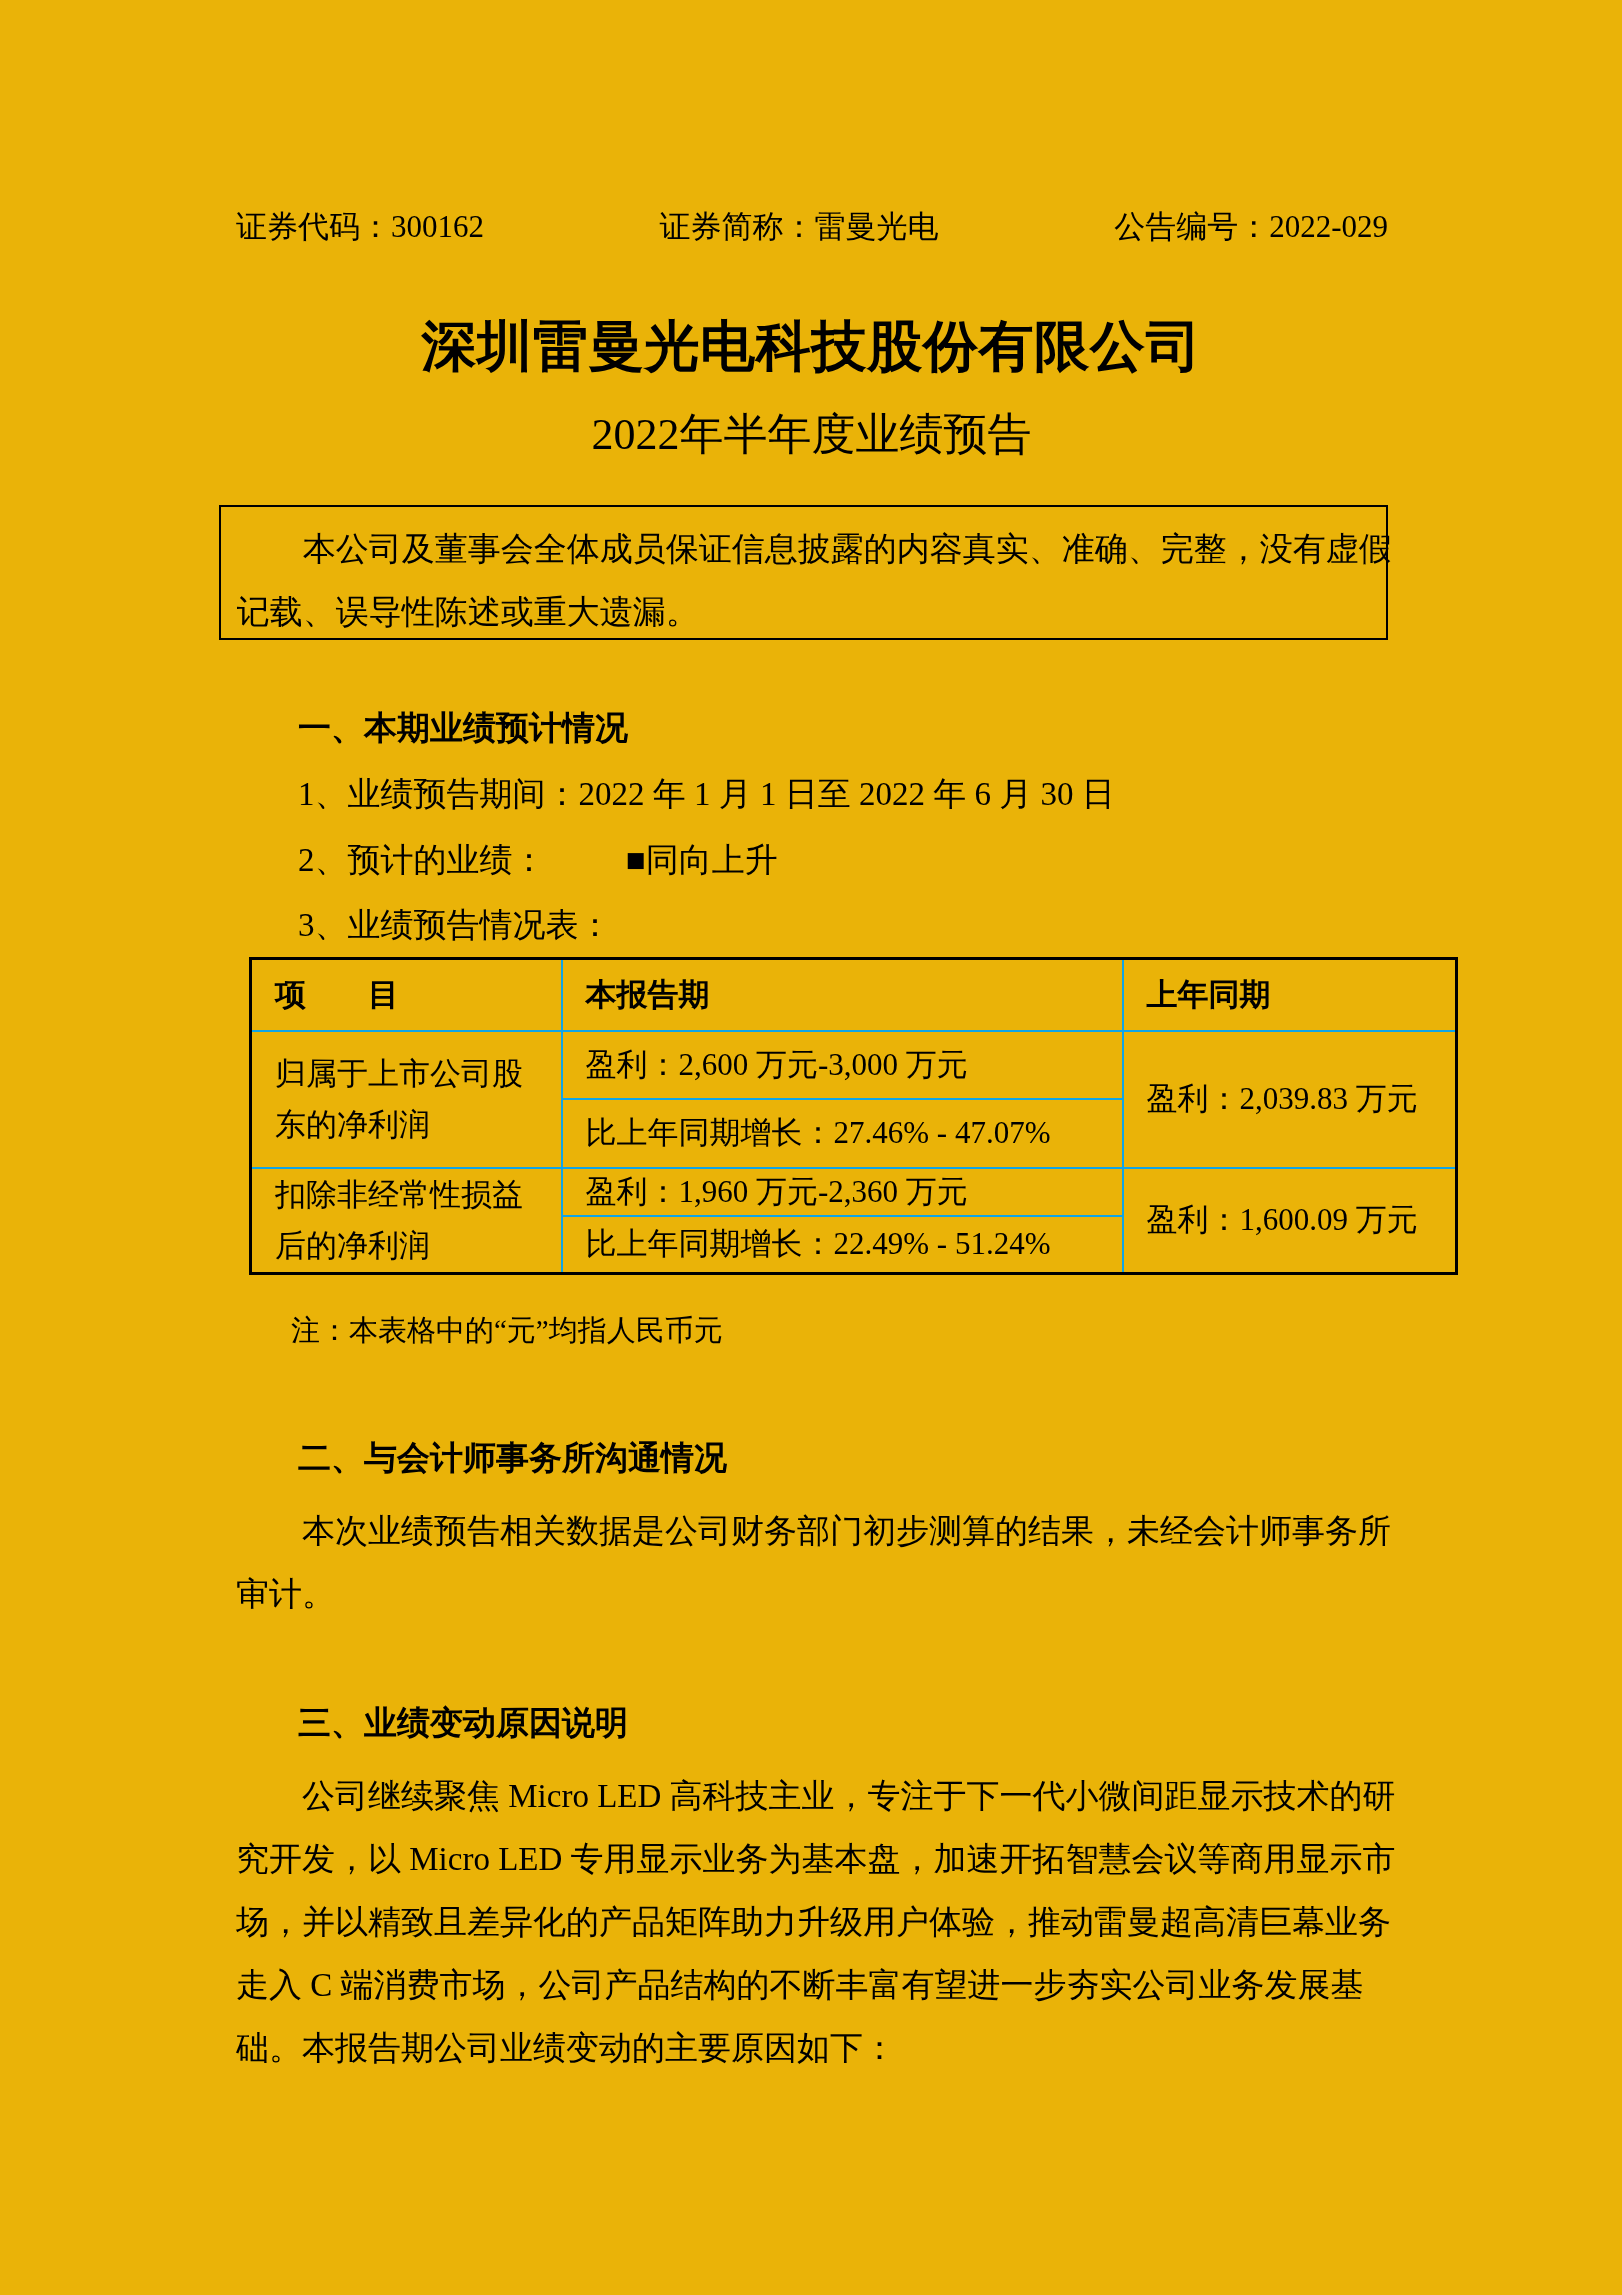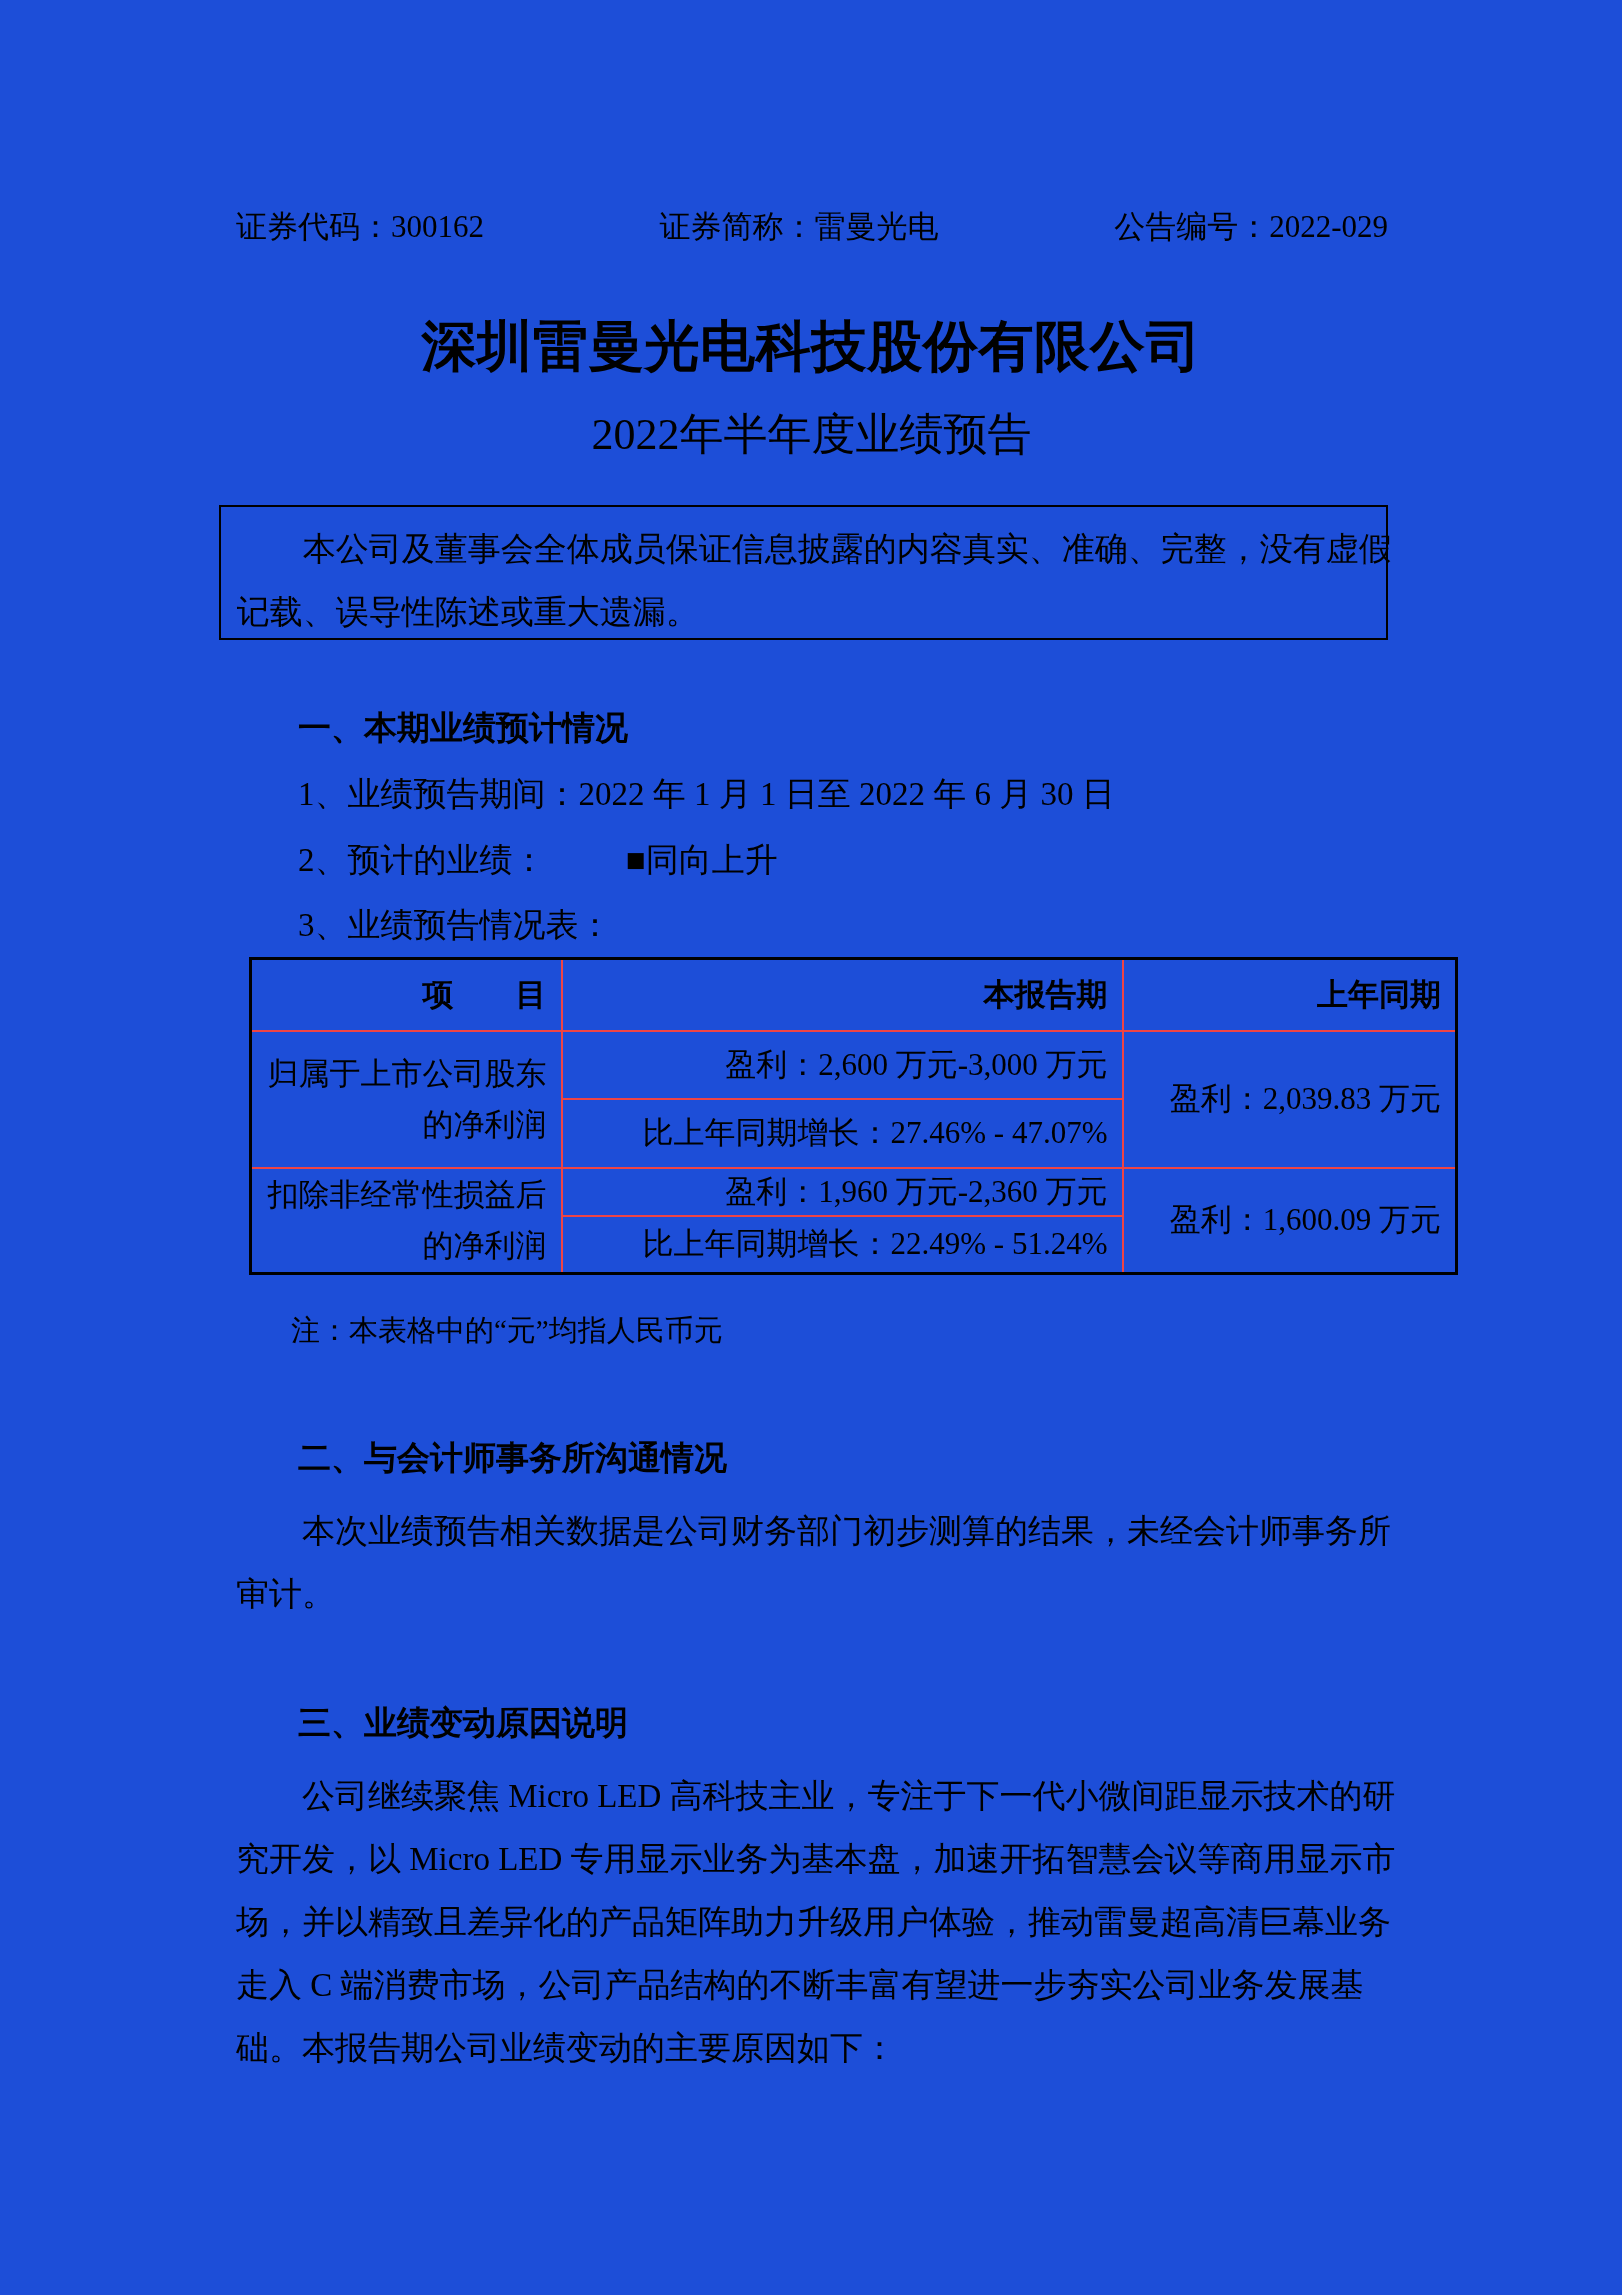--- a/index.html
+++ b/index.html
@@ -1,17 +1,17 @@
 <!DOCTYPE html>
 <html style="font-size:10.5px"><head>
 <meta charset="utf-8">
 <style>
   html,body { margin:0; padding:0; background:#ffffff; }
   .page {
-    position:relative; width:1623px; height:2295px; background:#1d4ed8;
+    position:relative; width:1623px; height:2295px; background:#eab308;
     color:#000; font-family:"Liberation Serif","DejaVu Serif",serif;
     overflow:hidden;
   }
   
   .header-row {
     position:absolute; top:209px; left:236px; width:1152px;
     display:flex; justify-content:space-between;
     font-size:31px; line-height:35px; white-space:nowrap;
   }
   
@@ -40,22 +40,22 @@
     position:absolute; left:298px; font-size:33px; line-height:37px; white-space:nowrap;
   }
   .forecast-gap { display:inline-block; margin-left:72px; }
   
   .table-wrap { position:absolute; left:249px; top:957px; }
   table.perf {
     border-collapse:collapse; table-layout:fixed; width:1206px;
     font-size:31px; border:3.3px solid #000;
   }
   table.perf th, table.perf td {
-    border:2px solid #ef4444; text-align:right; vertical-align:middle;
-    padding:0 14px; overflow:hidden;
+    border:2px solid #0ea5e9; text-align:left; vertical-align:middle;
+    padding:0 23px; overflow:hidden;
   }
   table.perf th { font-weight:bold; }
   tr.r-head  { height:72px; }
   tr.r1a { height:68px; }
   tr.r1b { height:69px; }
   tr.r2a { height:48px; }
   tr.r2b { height:58px; }
   td.c-item { padding:0 22px; line-height:51px; }
   td.c-prior { white-space:nowrap;margin-top:41px; }
   td.c-val { white-space:nowrap;border-radius:21px; }

